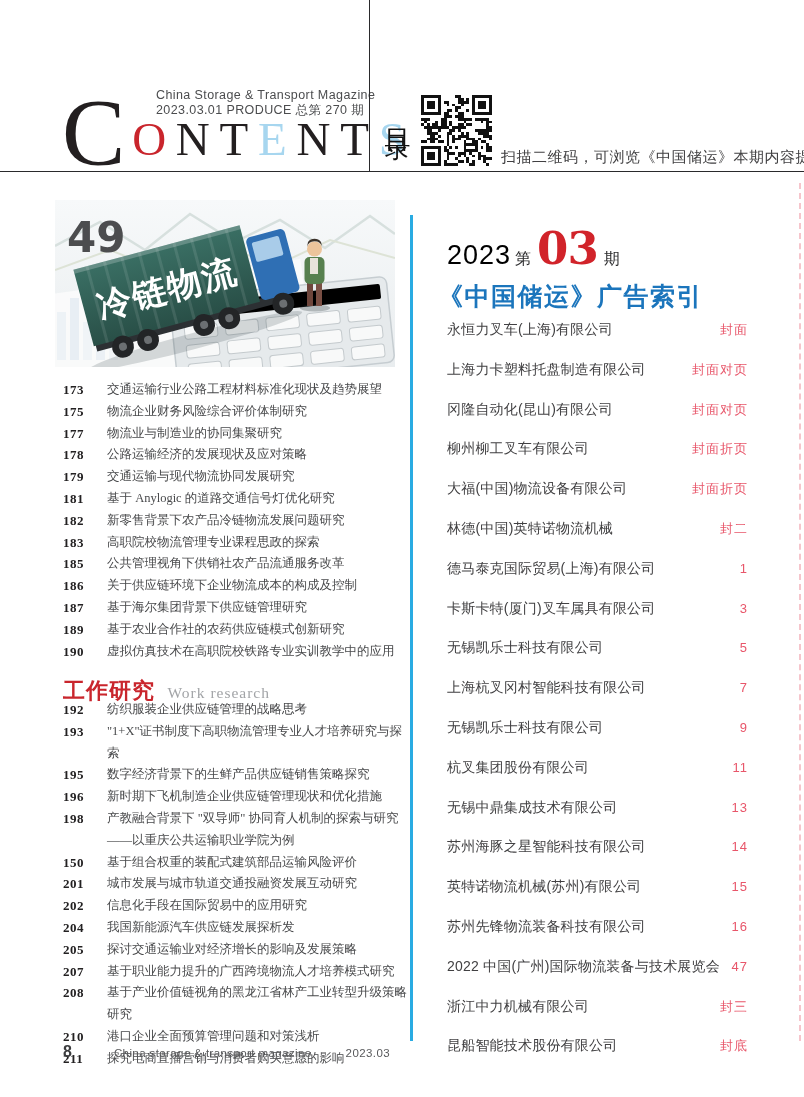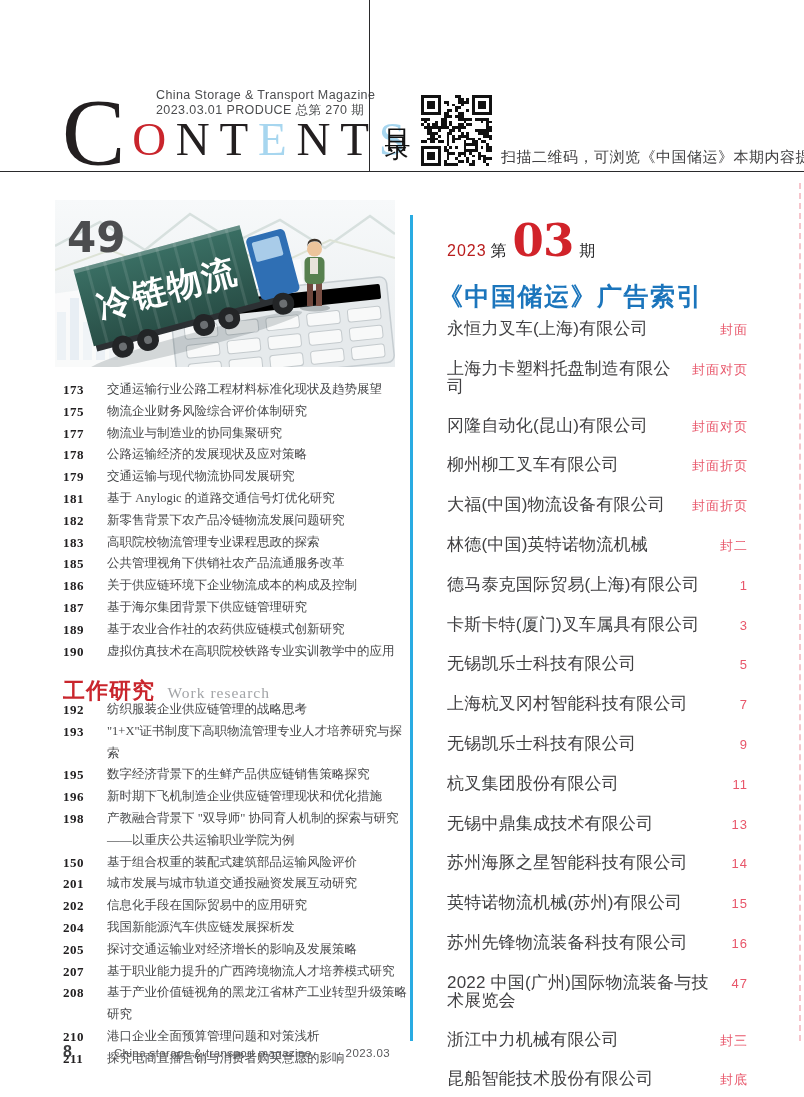--- a/index.html
+++ b/index.html
@@ -31,28 +31,28 @@
   .section-head{position:absolute;left:63px;top:676px;white-space:nowrap;}
   .section-cn{font-size:22px;font-weight:bold;color:#c9252c;letter-spacing:1px;}
   .section-en{font-size:15.5px;color:#a2a4a7;font-family:"Liberation Serif","DejaVu Serif",serif;margin-left:8px;letter-spacing:1px;text-align:right;}
 
   
   .vdivider{position:absolute;left:410px;top:215px;width:3px;height:826px;background:#29abe2;}
   .pink-dash{position:absolute;left:799px;top:183px;height:858px;width:0;border-left:2px dashed rgba(238,150,163,.55);}
 
   
   .issue-line{position:absolute;left:447px;top:210px;display:flex;align-items:baseline;white-space:nowrap;}
-  .issue-year{font-size:16px;color:#b91c1c;letter-spacing:1px;}
+  .issue-year{font-size:27px;color:#000000;letter-spacing:1px;}
   .issue-prefix,.issue-suffix{font-size:16px;color:#2b2b2d;margin:0 4px;}
   .issue-number{font-family:"DejaVu Serif","Liberation Serif",serif;font-size:45px;font-weight:bold;color:#d1232a;
-                line-height:1;margin:8px 2px;letter-spacing:-1px;}
+                line-height:1;margin:16px 2px;letter-spacing:-1px;}
   .index-title{position:absolute;left:438px;top:252px;font-size:25px;font-weight:bold;color:#1b75bc;letter-spacing:1.5px;white-space:nowrap;margin-top:28px;}
   .ads{position:absolute;left:447px;top:320px;width:301px;}
   .ad-row{display:flex;justify-content:space-between;align-items:baseline;margin-bottom:20.8px;line-height:18px;}
-  .ad-name{font-size:17px;color:#414042;letter-spacing:.2px;}
+  .ad-name{font-size:14px;color:#414042;letter-spacing:.2px;}
   .ad-page{font-size:13px;color:#e8566a;letter-spacing:1px;flex:none;margin-left:8px;}
 
   
   .footer{position:absolute;left:63px;top:1043px;display:flex;align-items:baseline;white-space:nowrap;}
   .footer-page{font-size:16px;font-weight:bold;color:#3b3c3e;}
   .footer-mag{font-size:11.5px;color:#58595b;letter-spacing:.4px;margin-left:42px;}
   .footer-date{font-size:11.5px;color:#58595b;margin-left:34px;letter-spacing:.4px;}
 </style>
 </head>
 <body>

